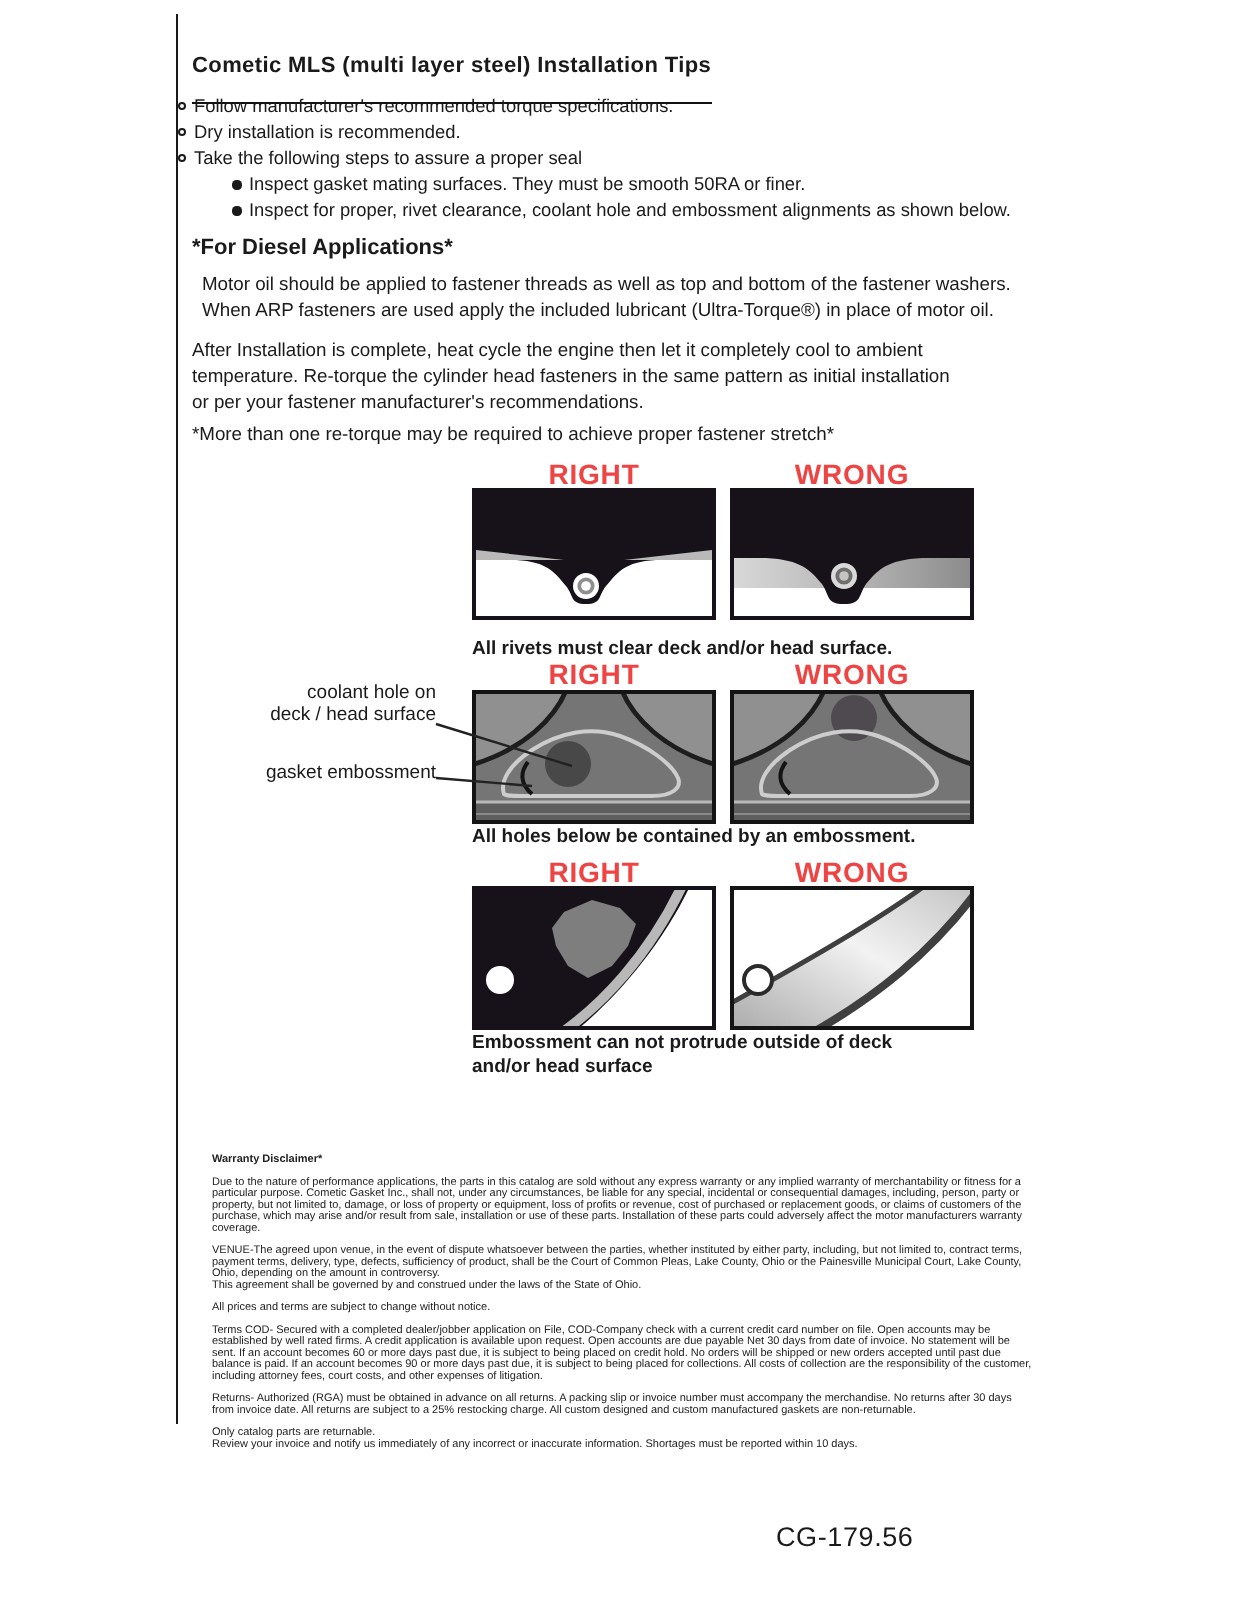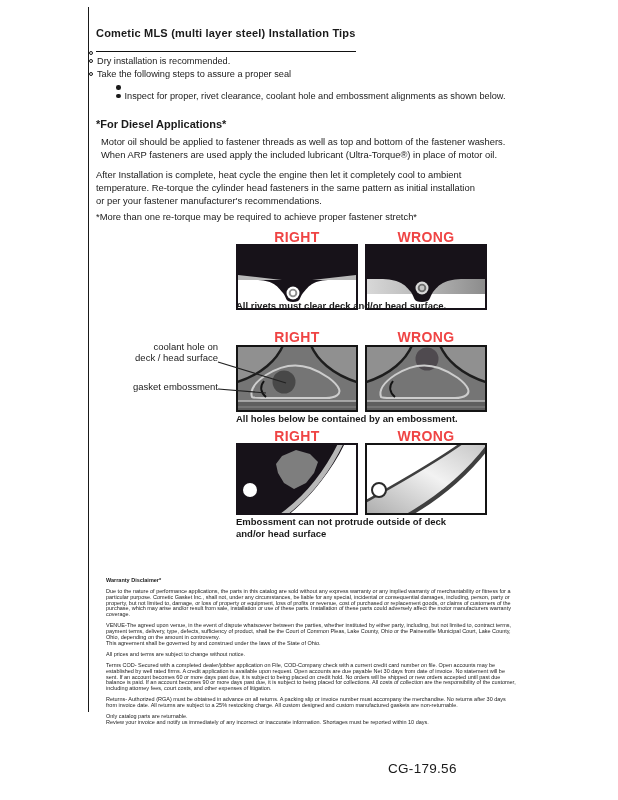--- a/index.html
+++ b/index.html
@@ -80,31 +80,33 @@
 </head>
 <body>
 
 <div id="left-rule" class="abs"></div>
 
 <h1 id="page-title" class="abs"><span>Cometic MLS (multi layer steel) Installation Tips</span></h1>
 
 <div id="bullets" class="abs">
   <div class="bullet-row">
     <span class="marker-open"></span>
+    <span>Follow manufacturer's recommended torque specifications.</span>
   </div>
   <div class="bullet-row">
     <span class="marker-open"></span>
     <span>Dry installation is recommended.</span>
   </div>
   <div class="bullet-row">
     <span class="marker-open"></span>
     <span>Take the following steps to assure a proper seal</span>
   </div>
   <div class="bullet-row sub">
     <span class="marker-solid"></span>
+    <span>Inspect gasket mating surfaces.  They must be smooth 50RA or finer.</span>
   </div>
   <div class="bullet-row sub">
     <span class="marker-solid"></span>
     <span>Inspect for proper, rivet clearance, coolant hole and embossment alignments as shown below.</span>
   </div>
 </div>
 
 <div id="diesel-heading" class="abs heading">*For Diesel Applications*</div>
 <div id="diesel-p1" class="abs para">Motor oil should be applied to fastener threads as well as top and bottom of the fastener washers.
 When ARP fasteners are used apply the included lubricant (Ultra-Torque®) in place of motor oil.</div>
@@ -143,21 +145,21 @@
   <rect x="2" y="35" width="118" height="15" fill="url(#g-r1w)"></rect>
   <path d="M18,35 C36,36 40,41 46,48 C50,54 48,58 57,58 C66,58 64,54 68,48 C74,41 78,36 96,35 Z" fill="#171219"></path>
   <g>
     <circle cx="57" cy="44" r="6.5" fill="#d9d9d9"></circle>
     <circle cx="57" cy="44" r="4.3" fill="#6e6e6e"></circle>
     <circle cx="57" cy="44" r="2.4" fill="#c4c4c4"></circle>
   </g>
   <rect x="1" y="1" width="120" height="64" fill="none" stroke="#171219" stroke-width="2"></rect>
 </svg>
 
-<div class="abs caption" style="left:236px; top:300px;">All rivets must clear deck and/or head surface.</div>
+<div class="abs caption" style="left:236px; top:319px;">All rivets must clear deck and/or head surface.</div>
 
 <div class="abs col-label" style="left:236px; top:329px;">RIGHT</div>
 <div class="abs col-label" style="left:365px; top:329px;">WRONG</div>
 
 <div id="ann-coolant" class="abs ann-label">coolant hole on
 deck / head surface</div>
 <div id="ann-emboss" class="abs ann-label">gasket embossment</div>
 <svg id="leader-lines" class="abs" width="160" height="60" viewBox="0 0 160 60">
   <line x1="78" y1="22" x2="146" y2="43" stroke="#222" stroke-width="1.2"></line>
   <line x1="78" y1="49" x2="126" y2="53" stroke="#222" stroke-width="1.2"></line>

